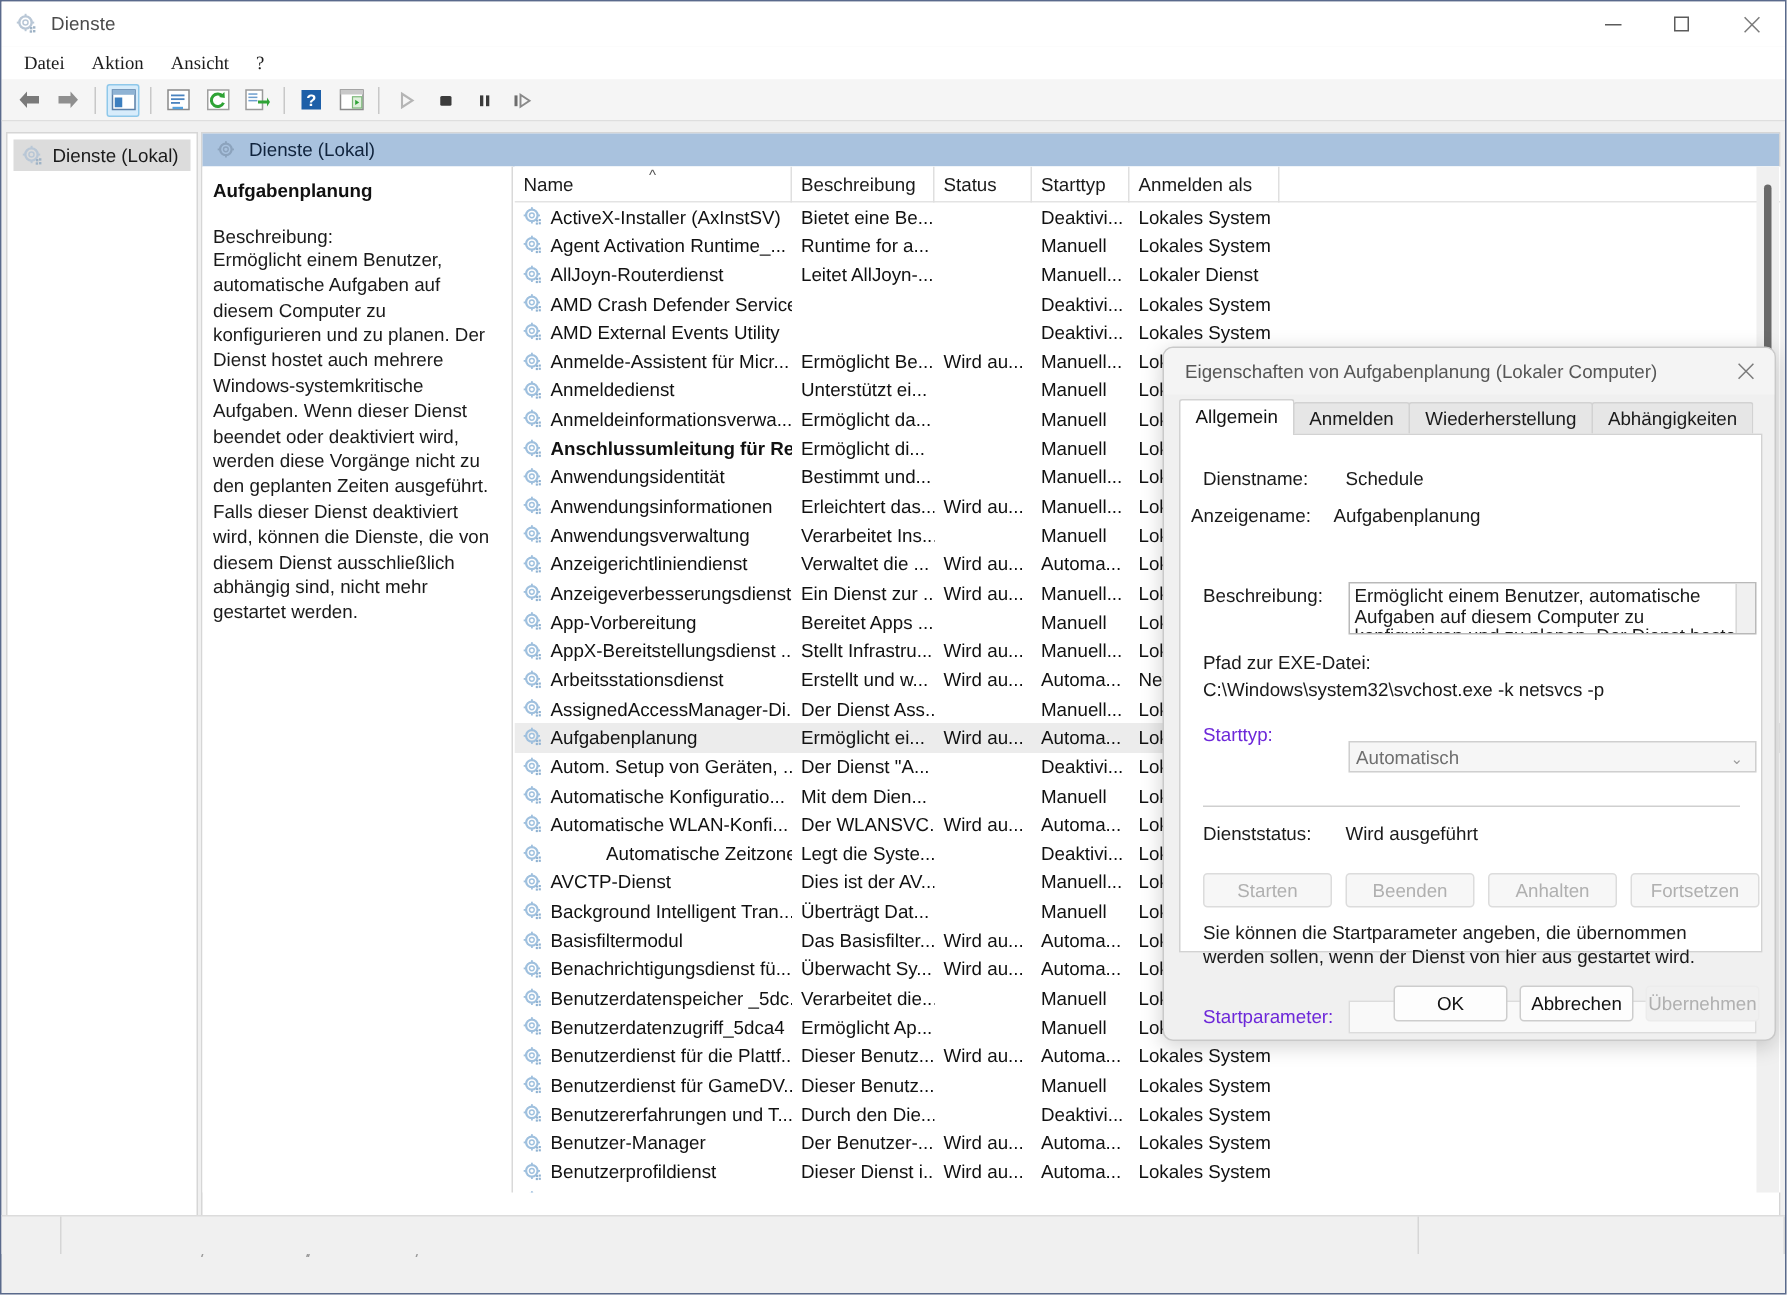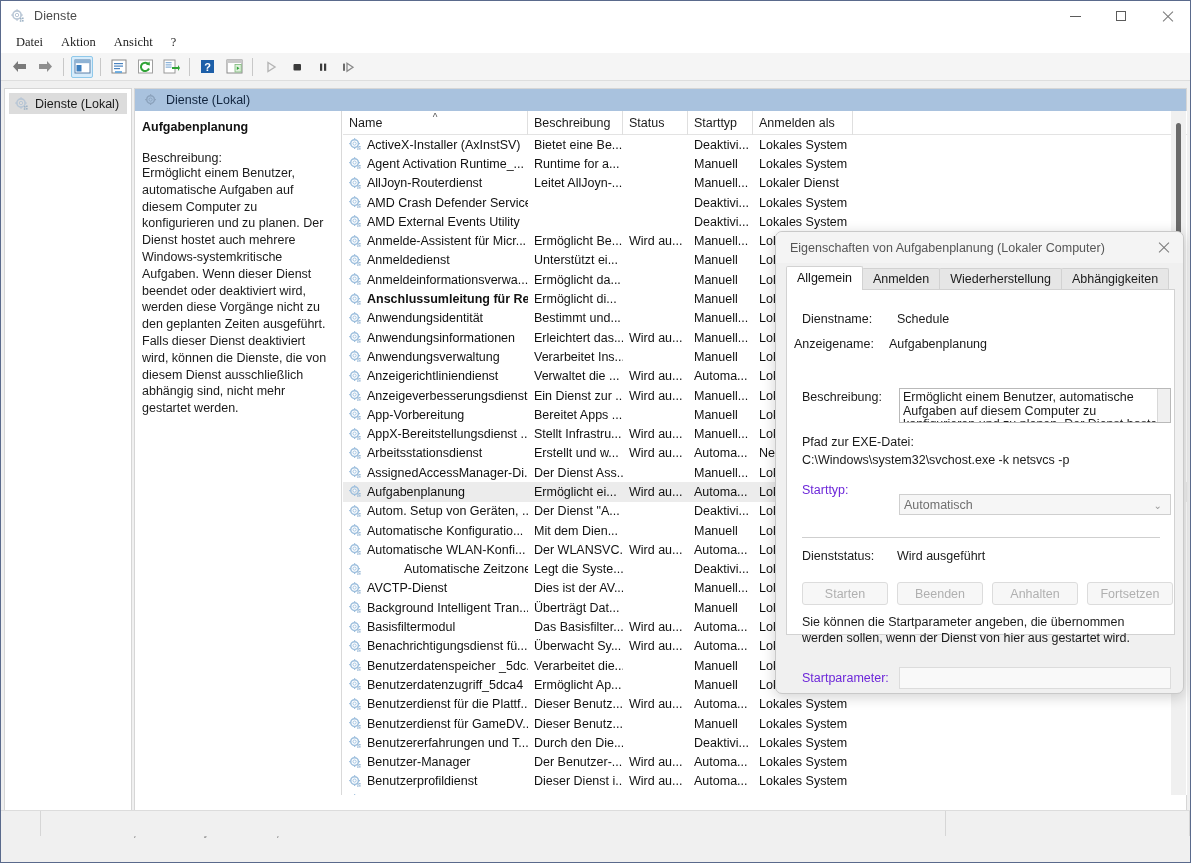--- a/index.html
+++ b/index.html
@@ -1513,14 +1513,19 @@
         </div>
 
       <div class="hint">Sie können die Startparameter angeben, die übernommen werden sollen, wenn der Dienst von hier aus gestartet wird.</div>
 
       <div class="frow" style="left:15px; top:381px;">
         <span class="flabel dim">Startparameter:</span>
       </div>
       <div class="param-input"></div>
     </div>
 
+    <div class="dlg-foot" id="dlg-foot">
+        <div class="fbtn">OK</div>
+        <div class="fbtn">Abbrechen</div>
+        <div class="fbtn disabled">Übernehmen</div>
+      </div>
   </div>
 </div>
 
 </body></html>

